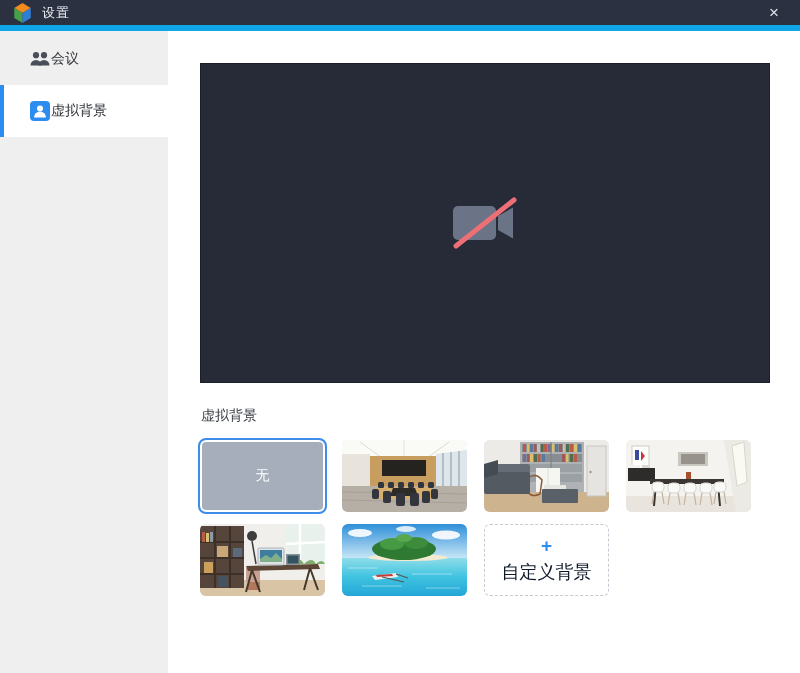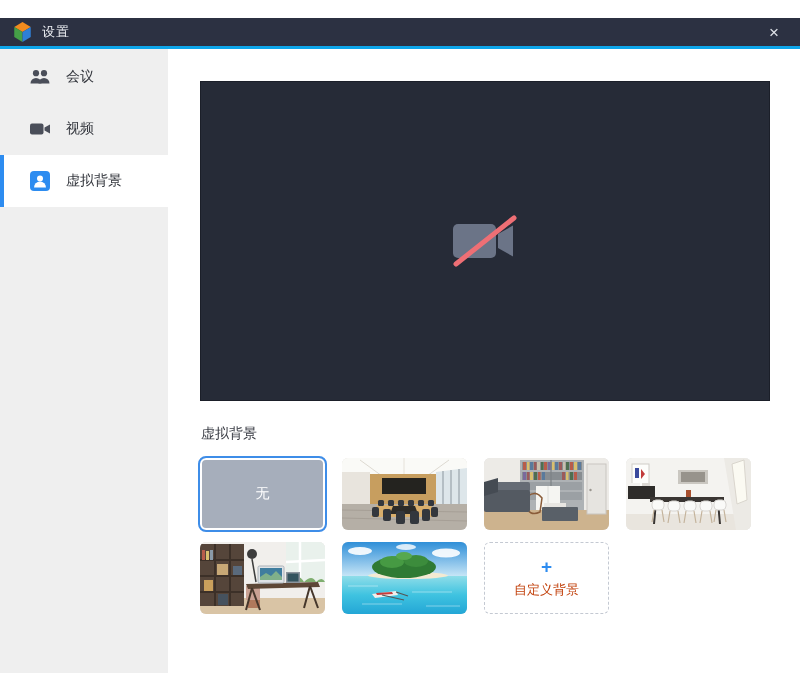--- a/index.html
+++ b/index.html
@@ -4,37 +4,37 @@
 <style>
   * { margin:0; padding:0; box-sizing:border-box; }
   html,body { width:800px; height:673px; overflow:hidden; }
   body {
     font-family:"Liberation Sans","DejaVu Sans",sans-serif;
     background:#fff; color:#333; font-size:14px;
   }
   
   .titlebar {
     height:31px; background:#2c3142; display:flex; align-items:center;
-    padding:0 12px; border-bottom:3px solid #0ea5e9;margin-top:18px;
+    padding:0 12px; border-bottom:6px solid #0ea5e9;
   }
   .titlebar .logo { width:21px; height:22px; margin-right:9px; flex:0 0 auto; }
   .titlebar .title { color:#eef0f4; font-size:13px; letter-spacing:1px; }
   .titlebar .close {
     margin-left:auto; color:#dfe2e8; font-size:17px; line-height:1;
     width:28px; text-align:center; cursor:pointer;
   }
   
   .app-body { display:flex; height:642px; }
   .sidebar { width:168px; background:#efefef; padding-top:2px; flex:0 0 auto; }
   .side-item {
     height:52px; display:flex; align-items:center; padding-left:29px;
     position:relative; cursor:pointer; color:#33363d;
   }
   .side-item .ico { width:22px; height:22px; display:flex; align-items:center; justify-content:center; }
-  .side-item .lbl { margin-left:15px; font-size:14px; }
+  .side-item .lbl { font-size:14px; }
   .side-item.selected { background:#fff; }
   .side-item.selected::before {
     content:""; position:absolute; left:0; top:0; bottom:0; width:4px; background:#2d8cf0;
   }
   .main { flex:1; position:relative; background:#fff; }
   
   .preview {
     position:absolute; left:32px; top:32px; width:570px; height:320px;
     background:#262b37; border:1px solid #1b1f29;
     display:flex; align-items:center; justify-content:center;
@@ -57,21 +57,21 @@
   .thumb.selected {
     outline:2px solid #3e8de8; outline-offset:0;
     box-shadow:inset 0 0 0 2px #fff;
   }
   .custom-btn {
     width:125px; height:72px; border:1px dashed #c4c9d2; border-radius:6px;
     background:#fff; display:flex; flex-direction:column; align-items:center;
     justify-content:center; gap:5px; cursor:pointer;
   }
   .custom-btn .plus { color:#2d8cf0; font-size:19px; line-height:1; font-weight:bold; }
-  .custom-btn .clabel { color:#c2410c; font-size:13px; }
+  .custom-btn .clabel { color:#0f172a; font-size:18px; }
 </style>
 </head>
 <body>
 
 <div class="titlebar">
   <svg class="logo" viewBox="0 0 22 24">
     <polygon points="11,1 20,6.5 11,12 2,6.5" fill="#f28b1e"></polygon>
     <polygon points="2,6.5 11,12 11,23 2,17.5" fill="#45a047"></polygon>
     <polygon points="20,6.5 11,12 11,23 20,17.5" fill="#2f7fd6"></polygon>
   </svg>
@@ -89,29 +89,20 @@
           <circle cx="7" cy="6.2" r="3.1"></circle>
           <circle cx="15" cy="6.2" r="3.1"></circle>
           <path d="M1.5,16.5 a5.5,5.5 0 0 1 11,0 z"></path>
           <path d="M9.5,16.5 a5.5,5.5 0 0 1 11,0 z"></path>
         </svg>
       </span>
       <span class="lbl">会议</span>
     </div>
 
 
-    <div class="side-item">
-      <span class="ico">
-        <svg width="22" height="22" viewBox="0 0 22 22" fill="#4a4e59">
-          <rect x="1" y="5.5" width="13.5" height="11" rx="2"></rect>
-          <polygon points="15.5,9.5 21,6.5 21,15.5 15.5,12.5"></polygon>
-        </svg>
-      </span>
-      <span class="lbl">视频</span>
-    </div>
 
     <div class="side-item selected">
       <span class="ico">
         <svg width="20" height="20" viewBox="0 0 20 20">
           <rect x="0" y="0" width="20" height="20" rx="4" fill="#2d8cf0"></rect>
           <circle cx="10" cy="7.5" r="3" fill="#fff"></circle>
           <path d="M4,16.5 a6,6 0 0 1 12,0 z" fill="#fff"></path>
         </svg>
       </span>
       <span class="lbl">虚拟背景</span>

